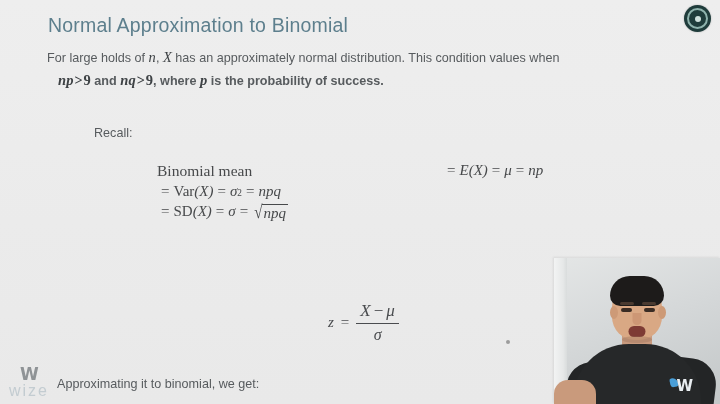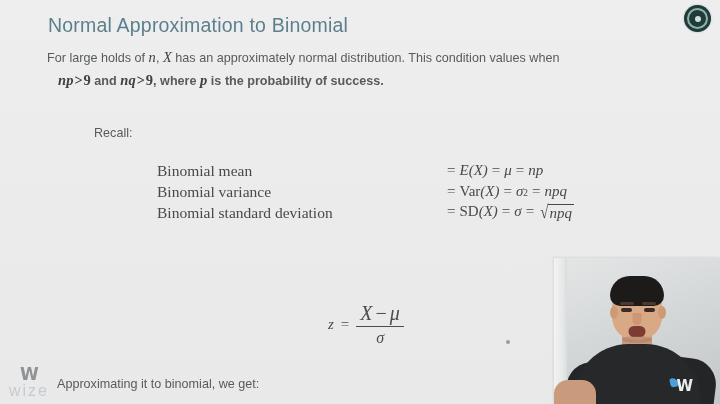--- a/index.html
+++ b/index.html
@@ -145,21 +145,21 @@
     font-size: 15px;
     padding: 0 7px;
   }
   .frac {
     display: inline-flex;
     flex-direction: column;
     align-items: center;
     line-height: 1.1;
   }
   .frac .num {
-    font-size: 20px;
+    font-size: 17px;
     padding: 0 4px 2px 4px;
     white-space: nowrap;
   }
   .frac .bar {
     width: 100%;
     height: 1.2px;
     background: #4a4c4f;
   }
   .frac .den {
     font-size: 16px;
@@ -437,35 +437,33 @@
           <span class="it">E</span>
           <span class="it">(X)</span>
           <span class="eqsign">=</span>
           <span class="it">μ</span>
           <span class="eqsign">=</span>
           <span class="it">np</span>
       </div>
     </div>
 
     <div class="recall-row">
-      <div class="recall-term">Binomial variance</div>
       <div class="recall-eq">
         <span class="eqsign">=</span>
           <span class="rm">Var</span>
           <span class="it">(X)</span>
           <span class="eqsign">=</span>
           <span class="it">σ</span>
           <sup class="sq">2</sup>
           <span class="eqsign">=</span>
           <span class="it">npq</span>
       </div>
     </div>
 
     <div class="recall-row">
-      <div class="recall-term">Binomial standard deviation</div>
       <div class="recall-eq">
         <span class="eqsign">=</span>
           <span class="rm">SD</span>
           <span class="it">(X)</span>
           <span class="eqsign">=</span>
           <span class="it">σ</span>
           <span class="eqsign">=</span>
           <span class="sqrt">
             <span class="radical">√</span>
             <span class="radicand">npq</span>

